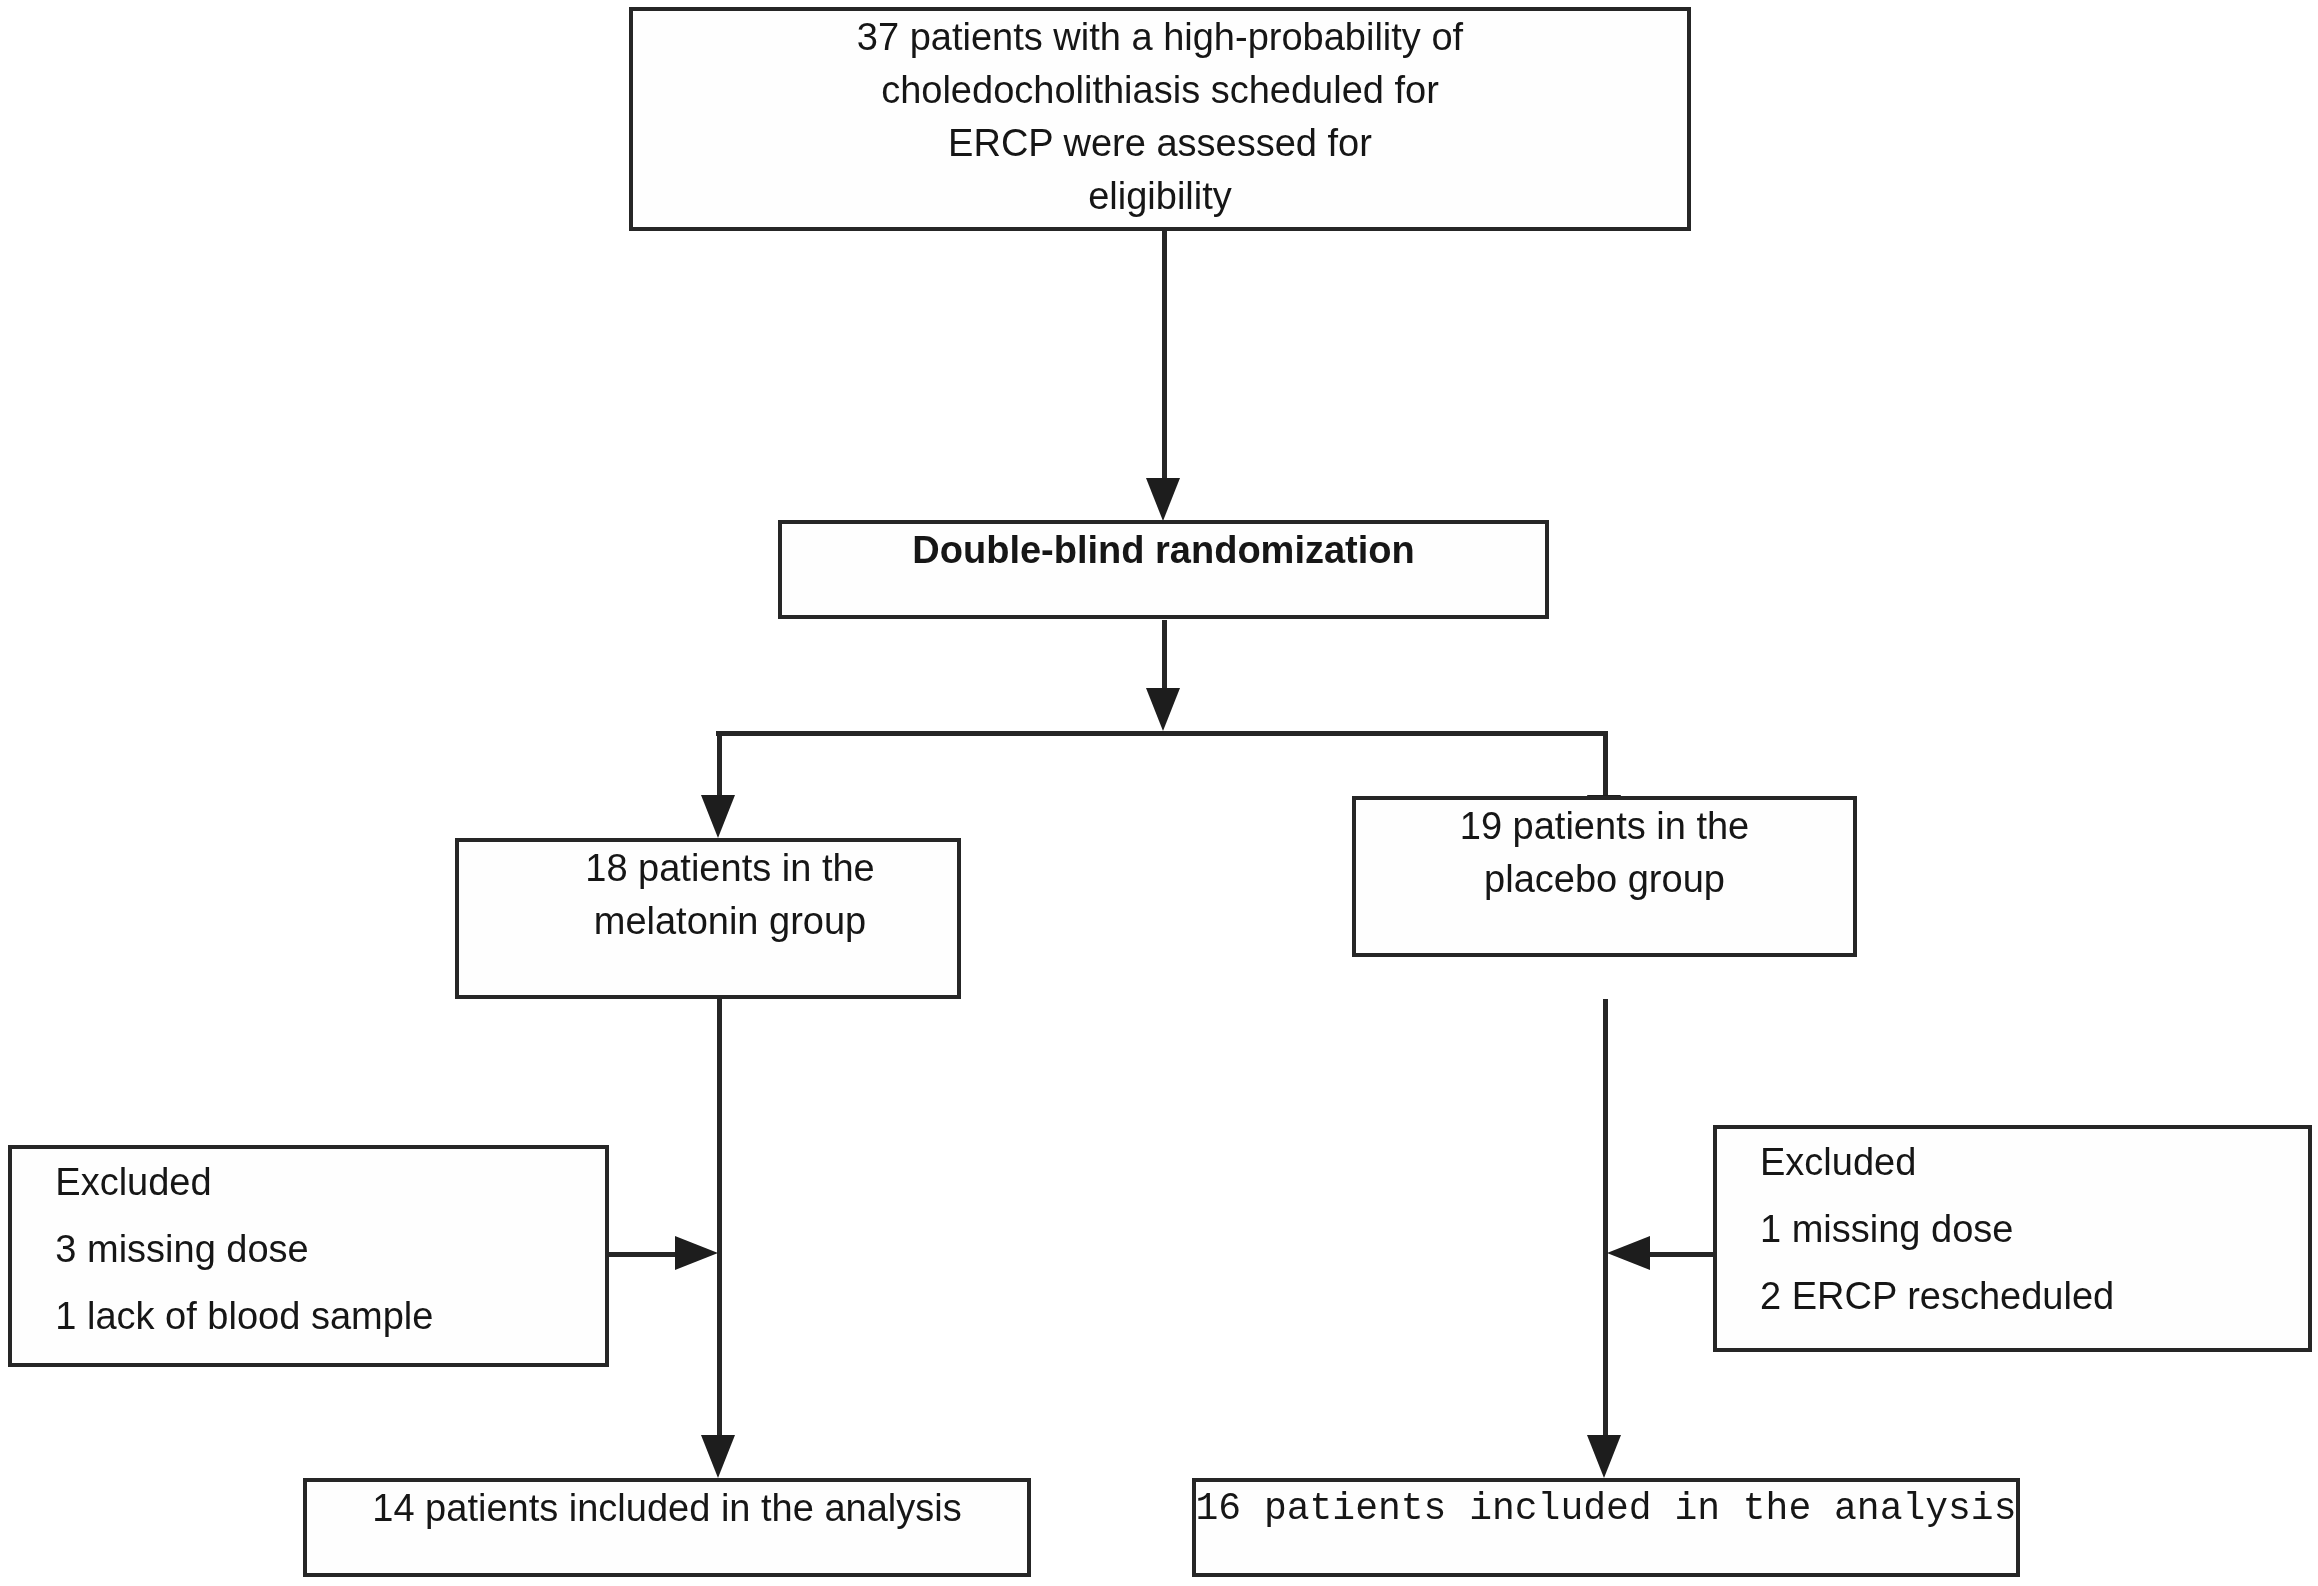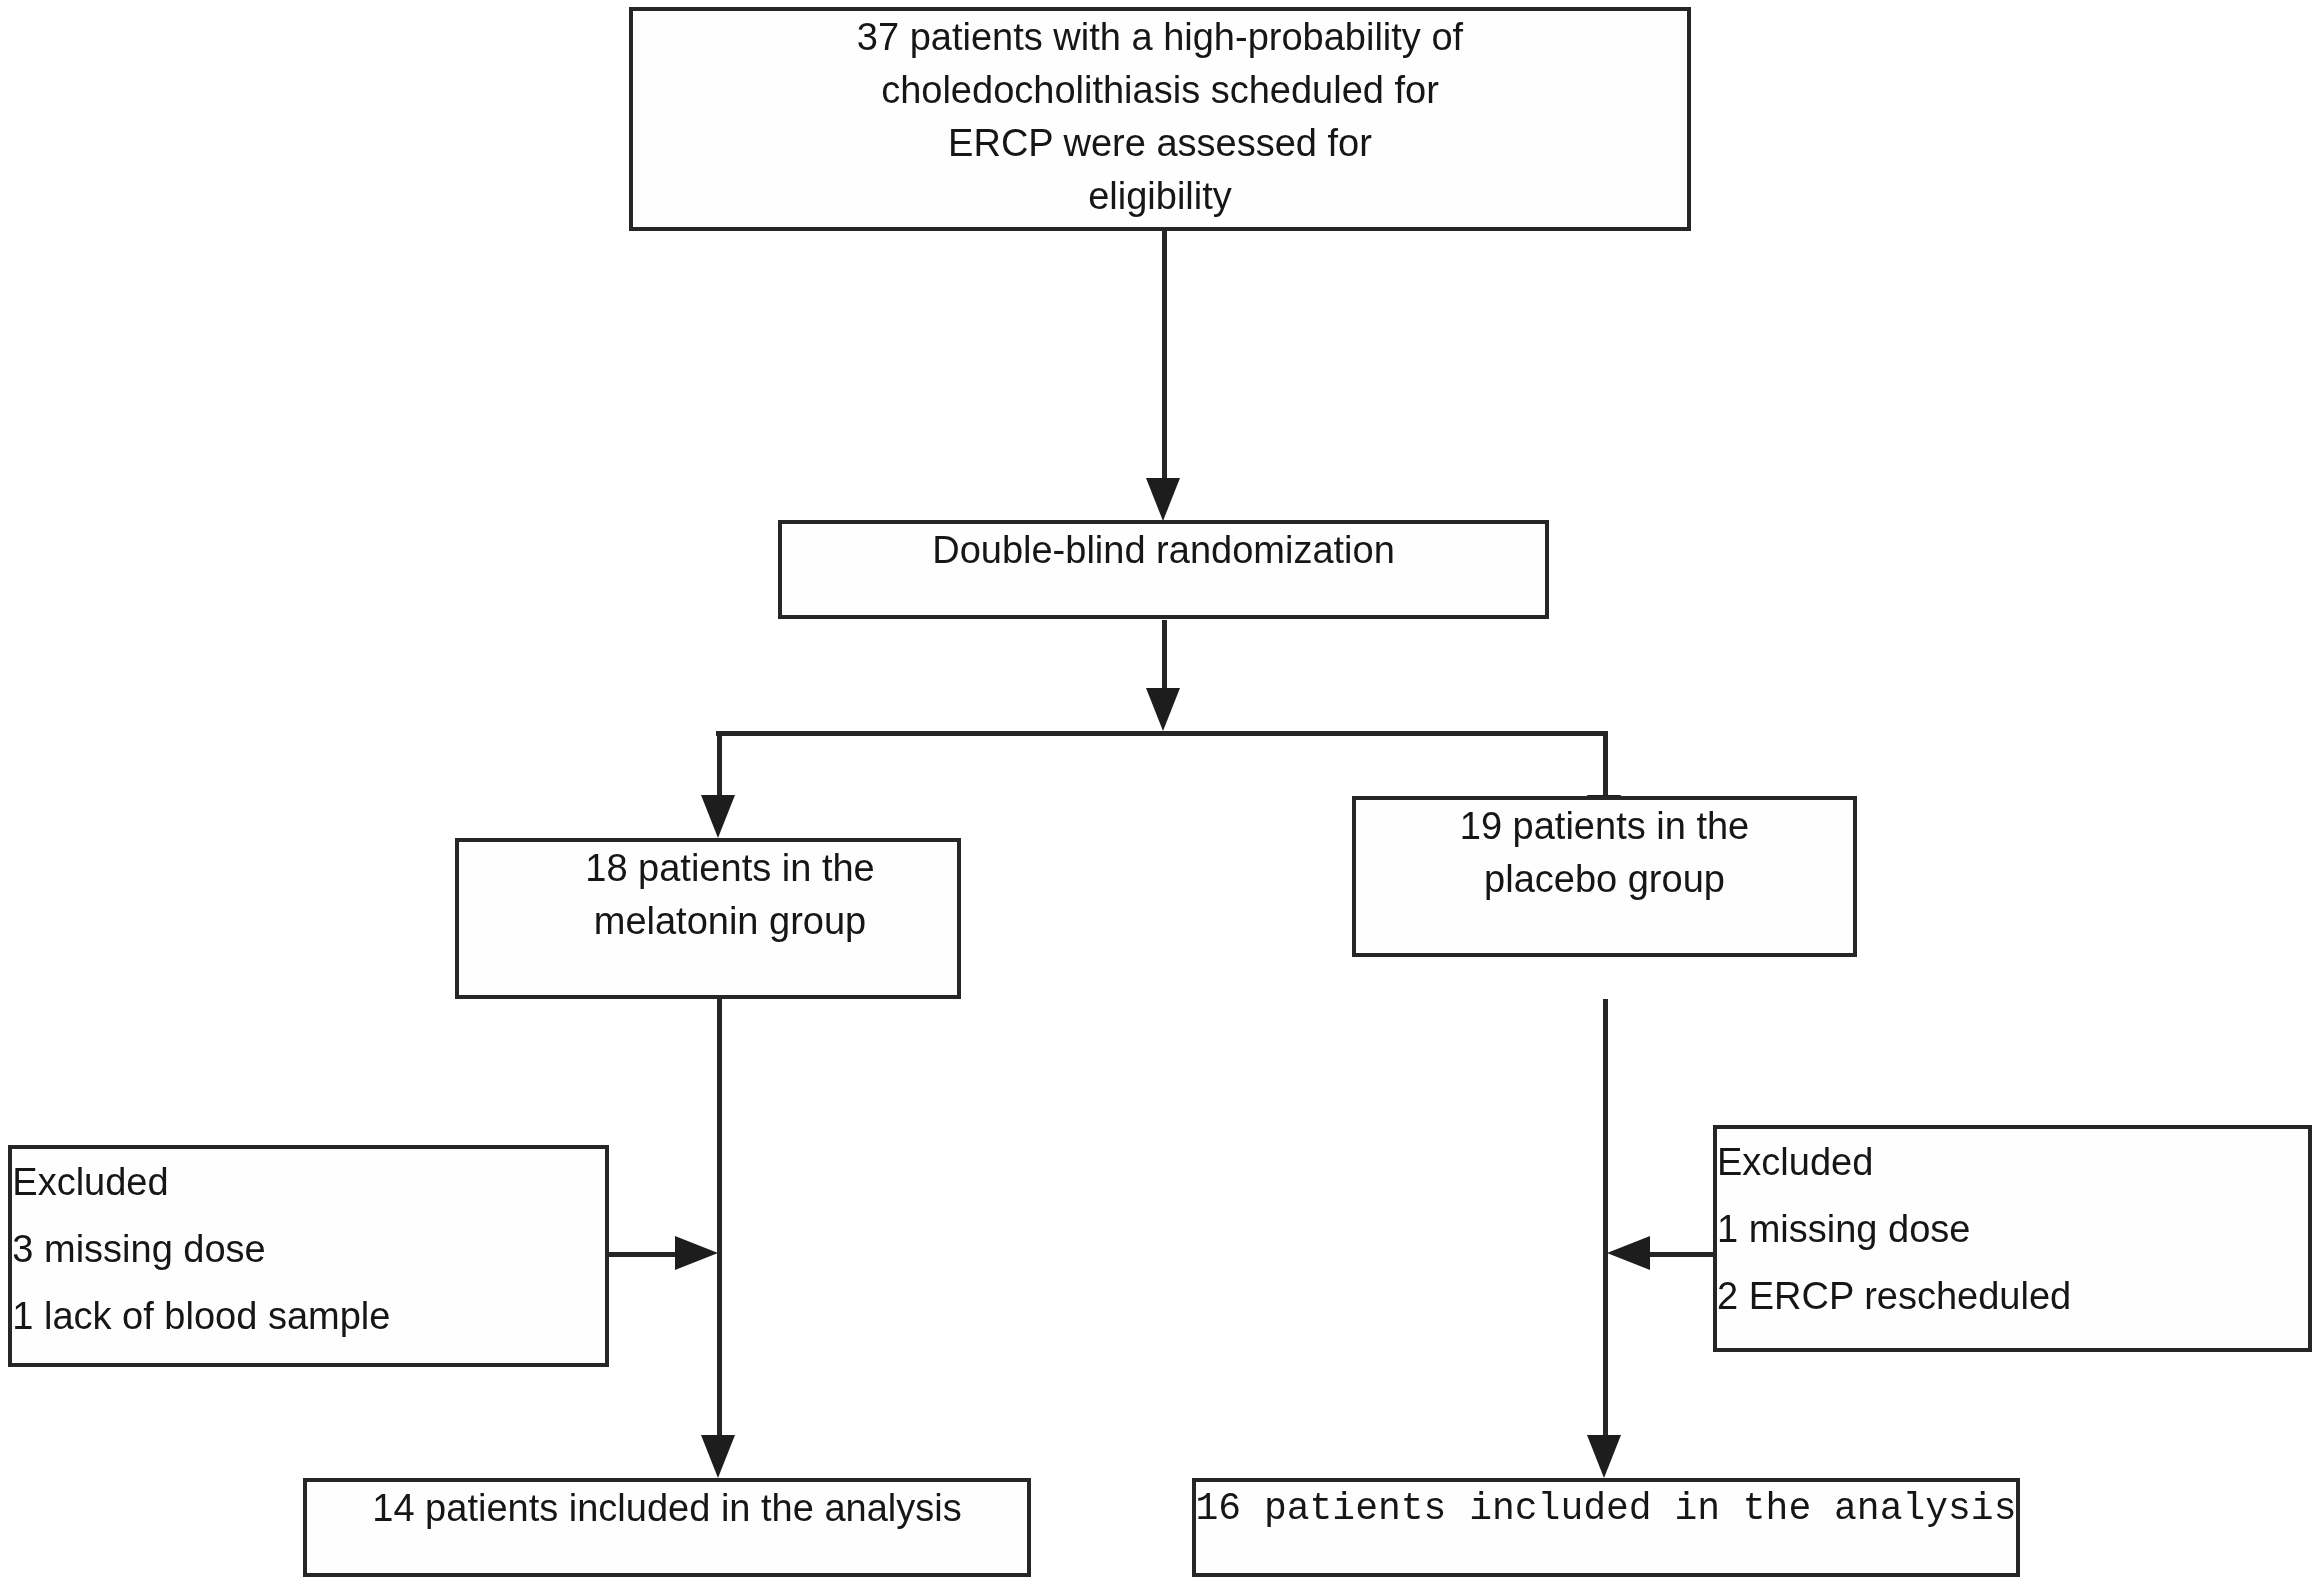--- a/index.html
+++ b/index.html
@@ -22,20 +22,21 @@
     flex-direction: column;
     align-items: center;
     text-align: center;
     font-size: 38px;
     line-height: 53px;
     color: #161616;
   }
   .box.left-align {
     align-items: flex-start;
     text-align: left;
+    padding-left: 43px;
     line-height: 67px;
   }
   .ln { display: block; white-space: nowrap; }
 
   .vline { position: absolute; width: 4.6px; background: #262626; }
   .hline { position: absolute; height: 4.6px; background: #262626; }
 
   .arr-down {
     position: absolute; width: 0; height: 0;
     border-left: 17.6px solid transparent;
@@ -63,21 +64,21 @@
   <div class="box" style="left:629px; top:6.5px; width:1062px; height:224px;">
     <span class="ln">37 patients with a high-probability of</span>
     <span class="ln">choledocholithiasis scheduled for</span>
     <span class="ln">ERCP were assessed for</span>
     <span class="ln">eligibility</span>
   </div>
 
   <div class="vline" style="left:1162px; top:230px; height:251px;"></div>
   <div class="arr-down" style="left:1146px; top:478px;"></div>
 
-  <div class="box" style="left:778px; top:520px; width:771px; height:99px;">
+  <div class="box" style="left:778px; top:520px; width:771px; height:99px;font-weight:bold;">
     <span class="ln">Double-blind randomization</span>
   </div>
 
   <div class="vline" style="left:1162px; top:620px; height:72px;"></div>
   <div class="arr-down" style="left:1146px; top:688px;"></div>
 
   <div class="hline" style="left:716px; top:731px; width:891px;"></div>
 
   <div class="vline" style="left:717px; top:731px; height:70px;"></div>
   <div class="arr-down" style="left:701px; top:795px;"></div>

